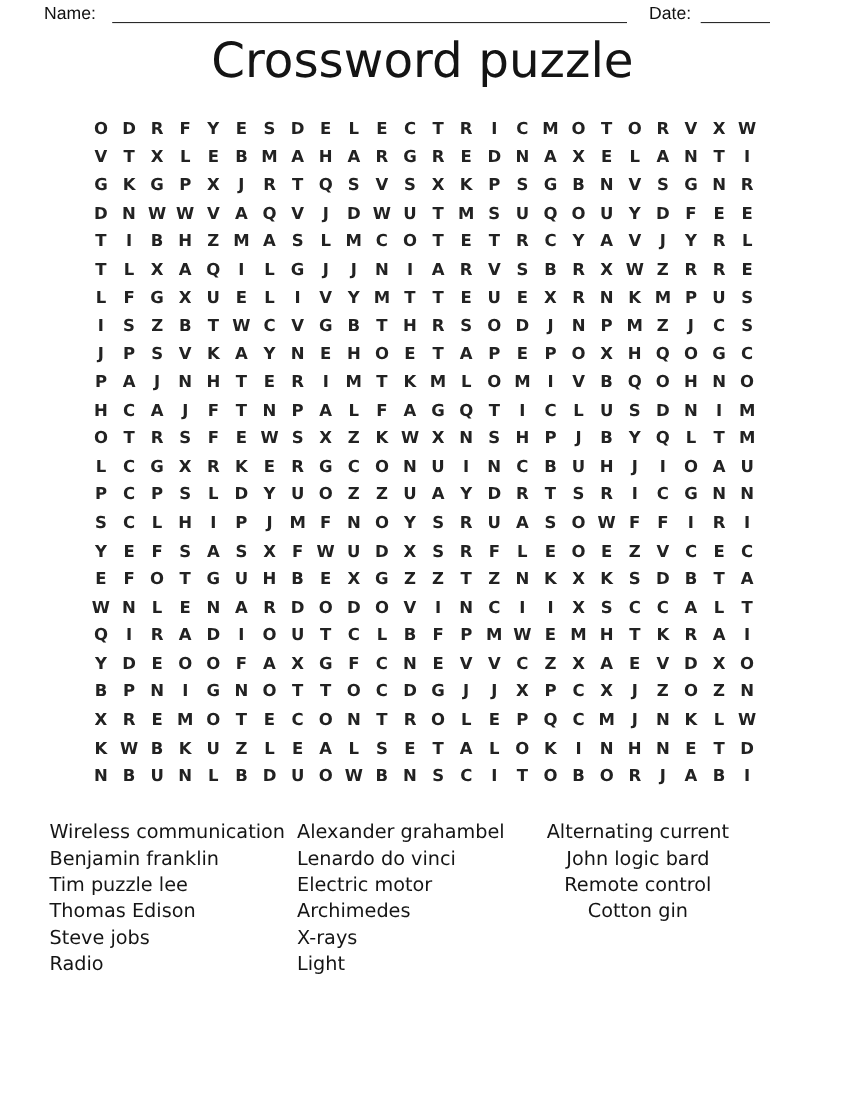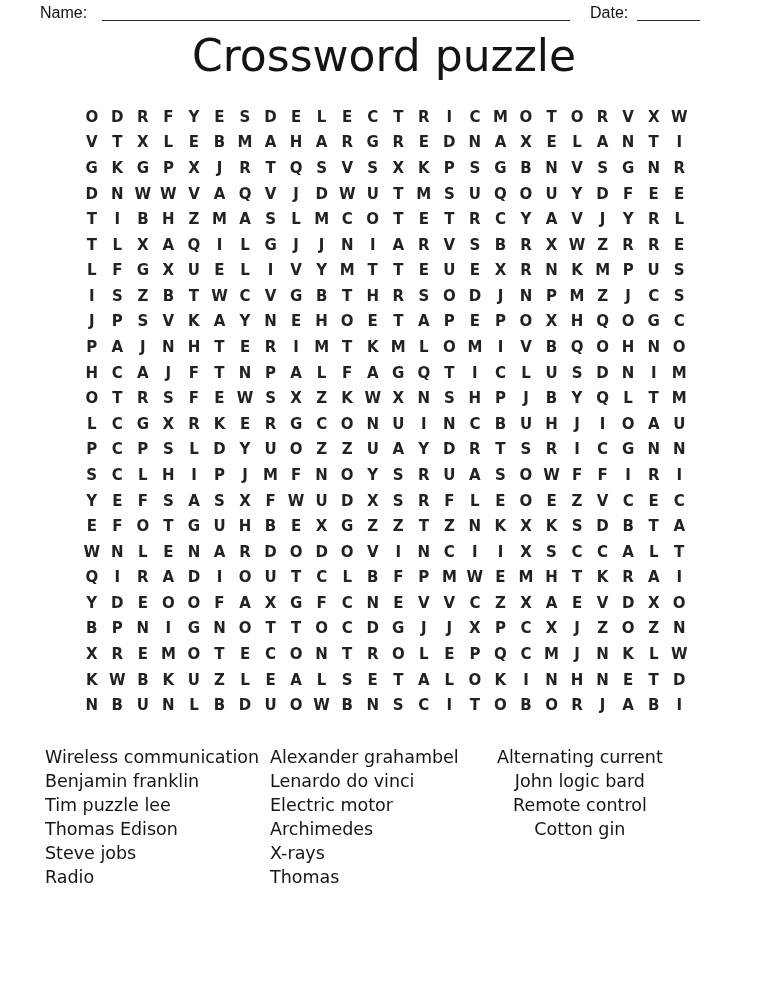--- a/index.html
+++ b/index.html
@@ -661,21 +661,21 @@
         <div class="word">Thomas Edison</div>
         <div class="word">Steve jobs</div>
         <div class="word">Radio</div>
       </div>
     <div class="word-col word-col-2">
         <div class="word">Alexander grahambel</div>
         <div class="word">Lenardo do vinci</div>
         <div class="word">Electric motor</div>
         <div class="word">Archimedes</div>
         <div class="word">X-rays</div>
-        <div class="word">Thomas</div>
+        <div class="word">Light</div>
       </div>
     <div class="word-col word-col-3">
         <div class="word">Alternating current</div>
         <div class="word">John logic bard</div>
         <div class="word">Remote control</div>
         <div class="word">Cotton gin</div>
       </div>
   </div>
 
 </div>

